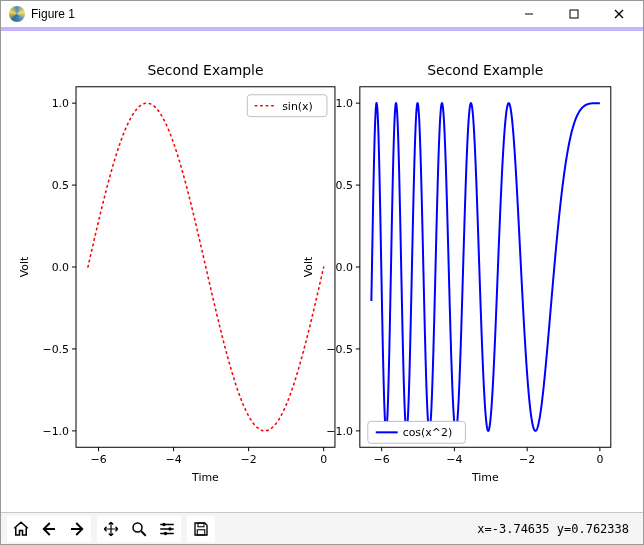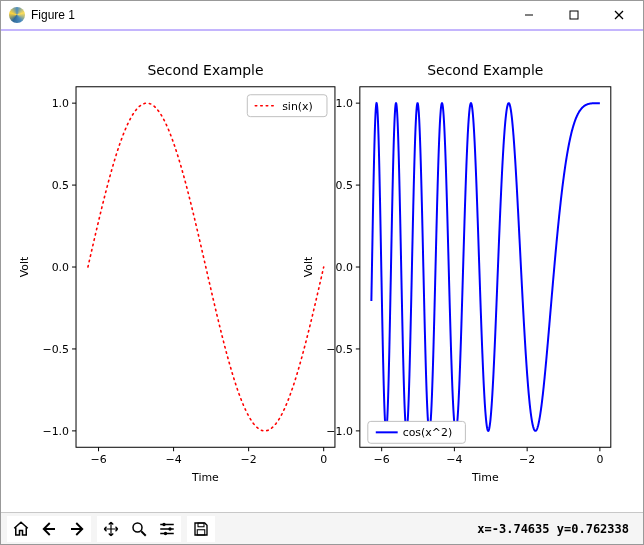--- a/index.html
+++ b/index.html
@@ -8,21 +8,21 @@
     width: 644px; height: 545px;
     font-family: "Segoe UI", Arial, sans-serif;
     background: #fff; color: #000;
     display: flex; flex-direction: column;
     border: 1px solid #999;
   }
   .titlebar {
     height: 30px; display: flex; align-items: center;
     padding: 0 2px 0 8px; background: #fff;
     font-size: 12px; user-select: none;
-    border-bottom: 2px solid #c4b5fd;
+    border-bottom: 4px solid #c4b5fd;
   }
   .mpl-icon {
     width: 16px; height: 16px; margin-right: 6px;
     border-radius: 50%;
     background: conic-gradient(#4b8bbe, #ffde57, #4b8bbe, #306998, #ffd43b, #4b8bbe);
   }
   .titlebar .spacer { flex: 1; }
   .winbtn {
     width: 45px; height: 30px; display: flex; align-items: center; justify-content: center;
     font-size: 14px;
@@ -39,21 +39,21 @@
     padding: 0 6px; border-top: 1px solid #c8c8c8;
     font-size: 11px; background: #f5f5f5;
   }
   .tbgroup { display: flex; gap: 0; }
   .tbtn {
     width: 28px; height: 26px; display: flex; align-items: center; justify-content: center;
     background: #fff; border: 1px solid transparent;
   }
   .tsep { width: 6px; }
   .toolbar .spacer { flex: 1; }
-  .coord { font-family: "DejaVu Sans Mono", monospace; font-size: 12px; padding-right: 8px; font-weight: bold; }
+  .coord { font-family: "DejaVu Sans Mono", monospace; font-size: 12px; padding-right: 8px; }
 </style>
 </head>
 <body>
 
 <div class="titlebar">
   <div class="mpl-icon"></div>
   <span>Figure 1</span>
   <div class="spacer"></div>
   <div class="winbtn">
     <svg viewBox="0 0 10 10">

